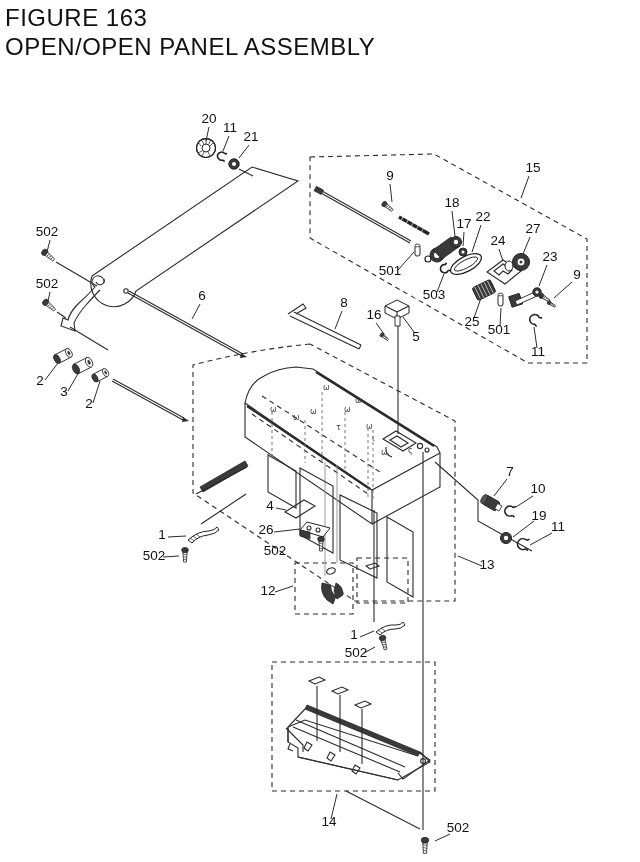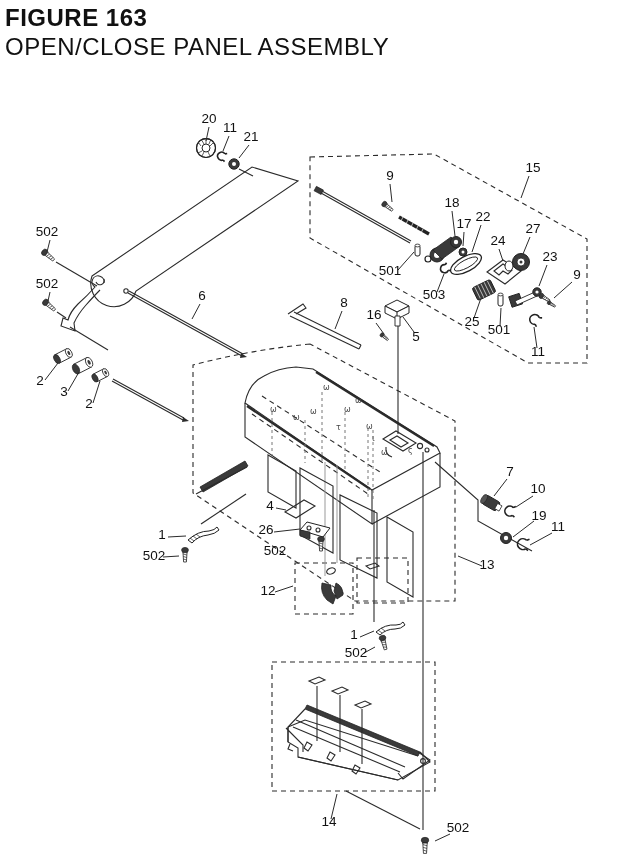--- a/index.html
+++ b/index.html
@@ -1,35 +1,35 @@
 <!DOCTYPE html>
 <html><head>
 <meta charset="utf-8">
 <style>
   html,body{margin:0;padding:0;background:#ffffff;}
   .page{position:relative;width:640px;height:862px;background:#fff;overflow:hidden;
         font-family:"Liberation Sans", sans-serif;}
   .titleblock{position:absolute;left:5px;top:4px;color:#111;}
-  .titleblock .t1{font-size:24px;line-height:28px;letter-spacing:0.5px;font-weight:bold;}
+  .titleblock .t1{font-size:24px;line-height:28px;letter-spacing:0.5px;}
   .titleblock .t2{font-size:24px;line-height:30px;letter-spacing:0.5px;}
   svg{position:absolute;left:0;top:0;}
   svg *{vector-effect:non-scaling-stroke;}
   .ln{stroke:#2b2b2b;stroke-width:1.1;fill:none;}
   .lnthick{stroke:#2b2b2b;stroke-width:2.2;fill:none;}
   .dash{stroke:#2b2b2b;stroke-width:1.1;fill:none;stroke-dasharray:5 4;}
   .dashg{stroke:#777;stroke-width:1;fill:none;stroke-dasharray:3 3;}
   .gray{stroke:#999;stroke-width:1;fill:none;}
 </style>
 </head>
 <body>
 <div class="page">
 
 <div class="titleblock">
   <div class="t1">FIGURE 163</div>
-  <div class="t2">OPEN/CLOSE PANEL ASSEMBLY</div>
+  <div class="t2">OPEN/OPEN PANEL ASSEMBLY</div>
 </div>
 
 <svg width="640" height="862" viewBox="0 0 640 862">
   <defs>
     <g id="screw">
       <ellipse cx="2" cy="0" rx="2.6" ry="3.4" fill="#3a3a3a" stroke="#222" stroke-width="0.7"></ellipse>
       <line x1="4.6" y1="-2.6" x2="4.6" y2="2.6" stroke="#222" stroke-width="0.9"></line>
       <path d="M4.6,-2 L14,-1.4 L14,1.4 L4.6,2 Z" fill="#fff" stroke="#222" stroke-width="0.8"></path>
       <line x1="7" y1="-1.8" x2="6" y2="1.8" stroke="#222" stroke-width="0.7"></line>
       <line x1="9.5" y1="-1.7" x2="8.5" y2="1.7" stroke="#222" stroke-width="0.7"></line>

